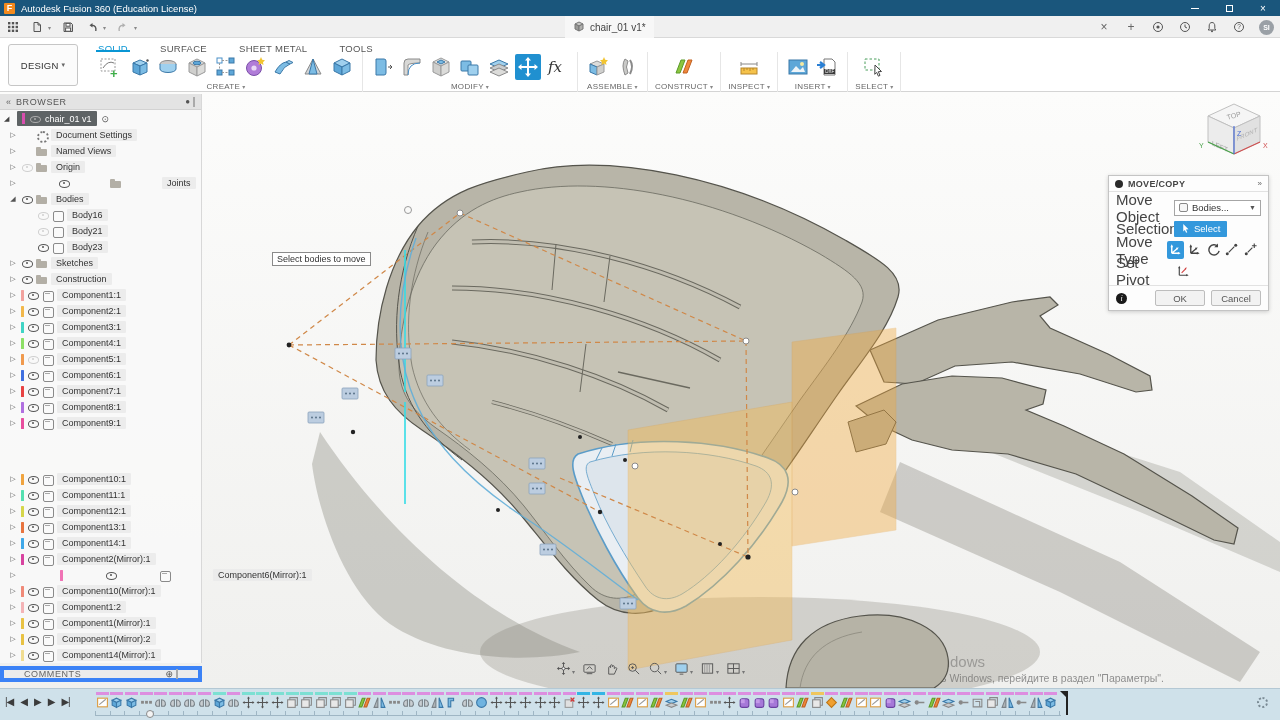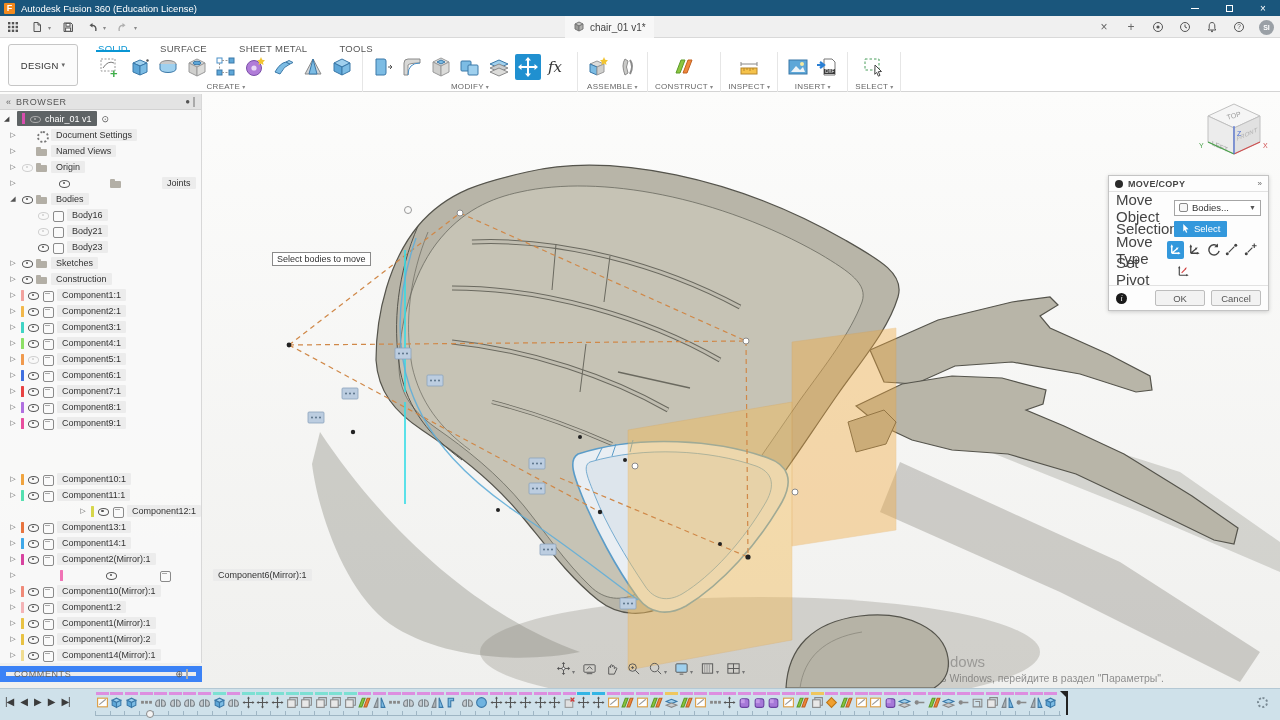--- a/index.html
+++ b/index.html
@@ -105,21 +105,21 @@
   .eye.dim{opacity:.25}
   .eye.none{visibility:hidden}
   .bicon{width:12px;height:11px;position:relative;flex:none}
   .bicon-folder::before{content:"";position:absolute;left:0;top:3px;width:11px;height:7px;background:#b3afa6;border-radius:1px}
   .bicon-folder::after{content:"";position:absolute;left:0;top:1px;width:5px;height:3px;background:#b3afa6;border-radius:1px 1px 0 0}
   .bicon-gear::before{content:"";position:absolute;left:1px;top:1px;width:8px;height:8px;border:2px dotted #777;border-radius:50%}
   .bicon-body::before,.bicon-comp::before{content:"";position:absolute;left:1px;top:1px;width:9px;height:9px;border:1px solid #8a8a8a;border-radius:2px;background:#fafafa}
   .bicon-comp::after{content:"";position:absolute;left:3px;top:3px;width:5px;height:1px;background:#aaa}
 
   
-  #comments{position:absolute;top:666px;left:0;width:202px;height:16px;background:#ececec;border:6px solid #3b82f6;display:flex;align-items:center;padding:0 8px;gap:5px}
+  #comments{position:absolute;top:666px;left:0;width:202px;height:16px;background:#ececec;border:4px solid #3b82f6;display:flex;align-items:center;padding:0 20px;gap:5px}
   #comments .cap{font-size:9px;color:#666;letter-spacing:.6px}
   #comments .rt{margin-left:auto;display:flex;gap:3px;align-items:center;color:#555;font-size:9px}
 
   #timeline{position:absolute;top:688px;left:0;width:1280px;height:32px;background:#cfe1ea;border-top:1px solid #b4c8d4}
   #playback{position:absolute;left:5px;top:7px;display:flex;gap:7px;color:#3c3c3c;font-size:10px}
   #playback span{letter-spacing:-1px}
   #tlicons{position:absolute;left:95px;top:3px;display:flex}
   .tli{width:14.6px;display:flex;flex-direction:column;align-items:center}
   .tbar{display:block;width:13px;height:3px;margin-bottom:1px}
   .tgl{width:13px;height:14px}
@@ -864,21 +864,21 @@
         <span class="bicon bicon-comp"></span>
         <span class="lbl">Component10:1</span>
       </div>
       <div class="brow" style="padding-left: 8px;">
         <span class="exp">▷</span>
         <span class="cbar" style="background: rgb(85, 224, 176);"></span>
         <span class="eye on"></span>
         <span class="bicon bicon-comp"></span>
         <span class="lbl">Component11:1</span>
       </div>
-      <div class="brow" style="padding-left: 8px; justify-content: flex-end;">
+      <div class="brow" style="padding-left: 8px;">
         <span class="exp">▷</span>
         <span class="cbar" style="background: rgb(214, 214, 74);"></span>
         <span class="eye on"></span>
         <span class="bicon bicon-comp"></span>
         <span class="lbl">Component12:1</span>
       </div>
       <div class="brow" style="padding-left: 8px;">
         <span class="exp">▷</span>
         <span class="cbar" style="background: rgb(232, 116, 63);"></span>
         <span class="eye on"></span>

